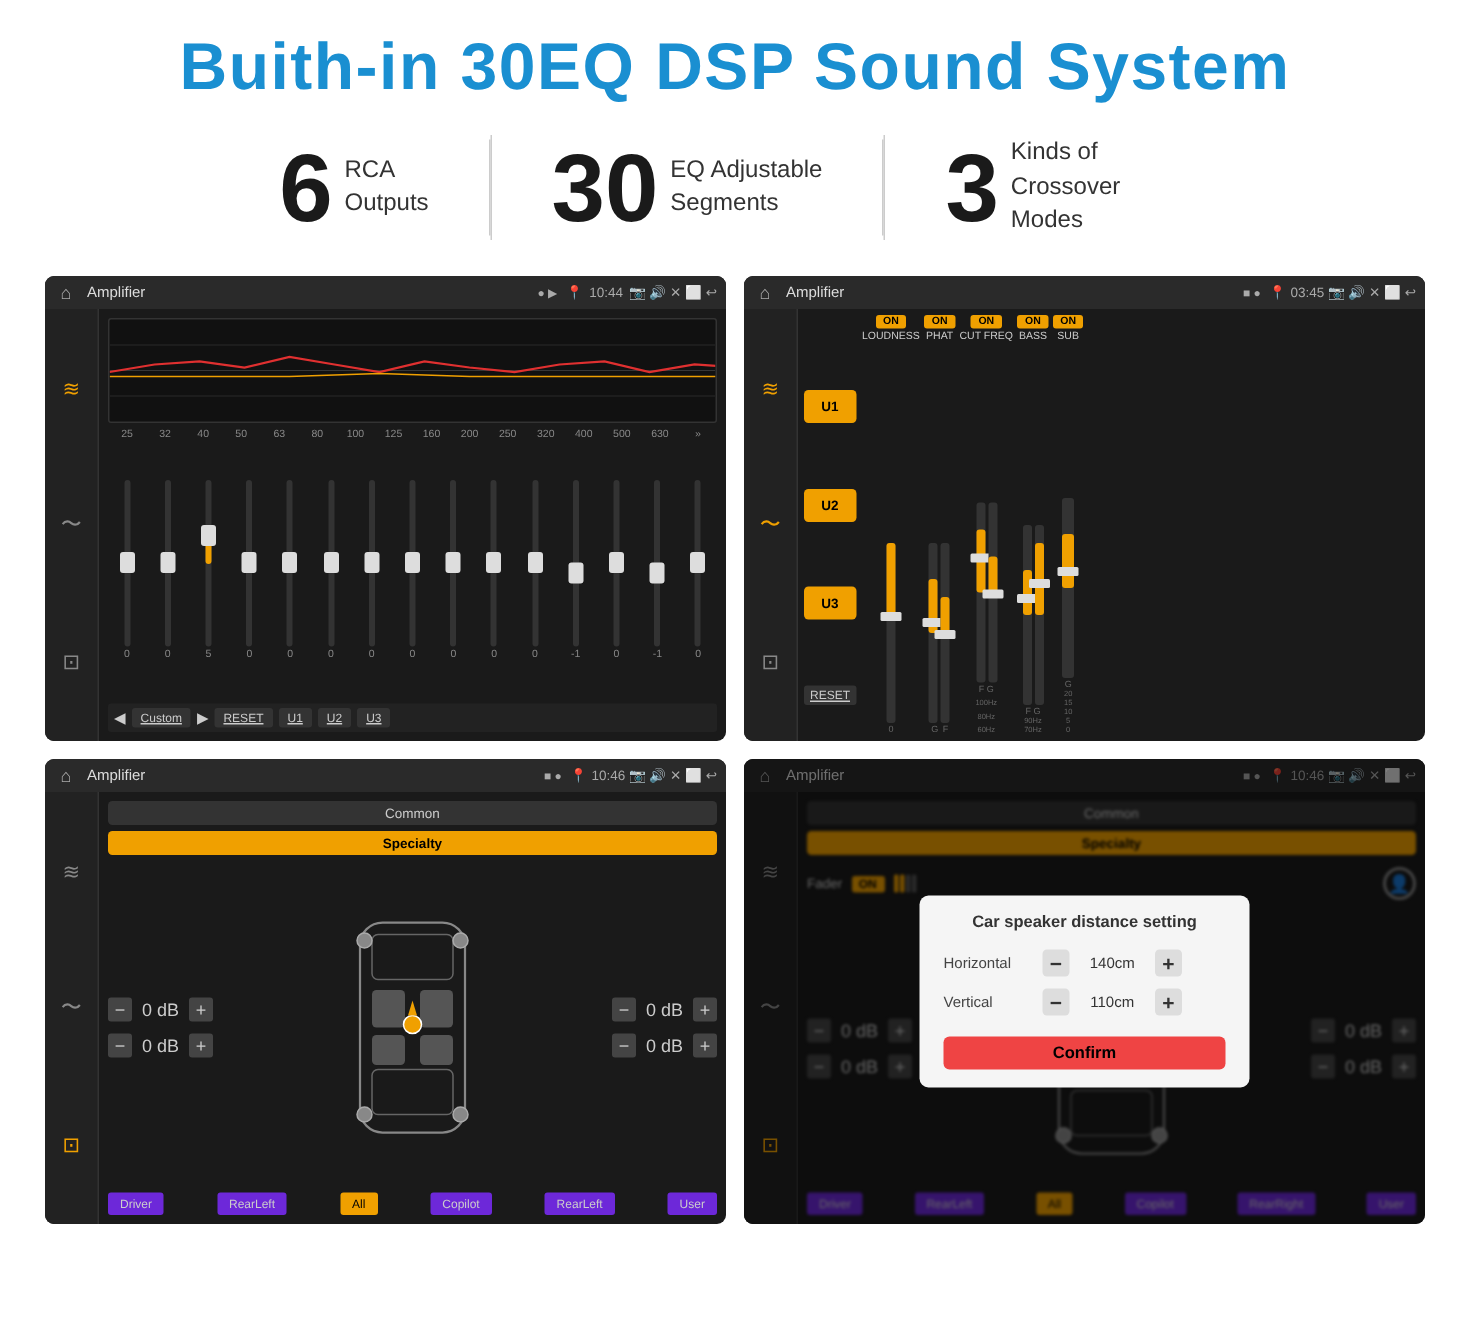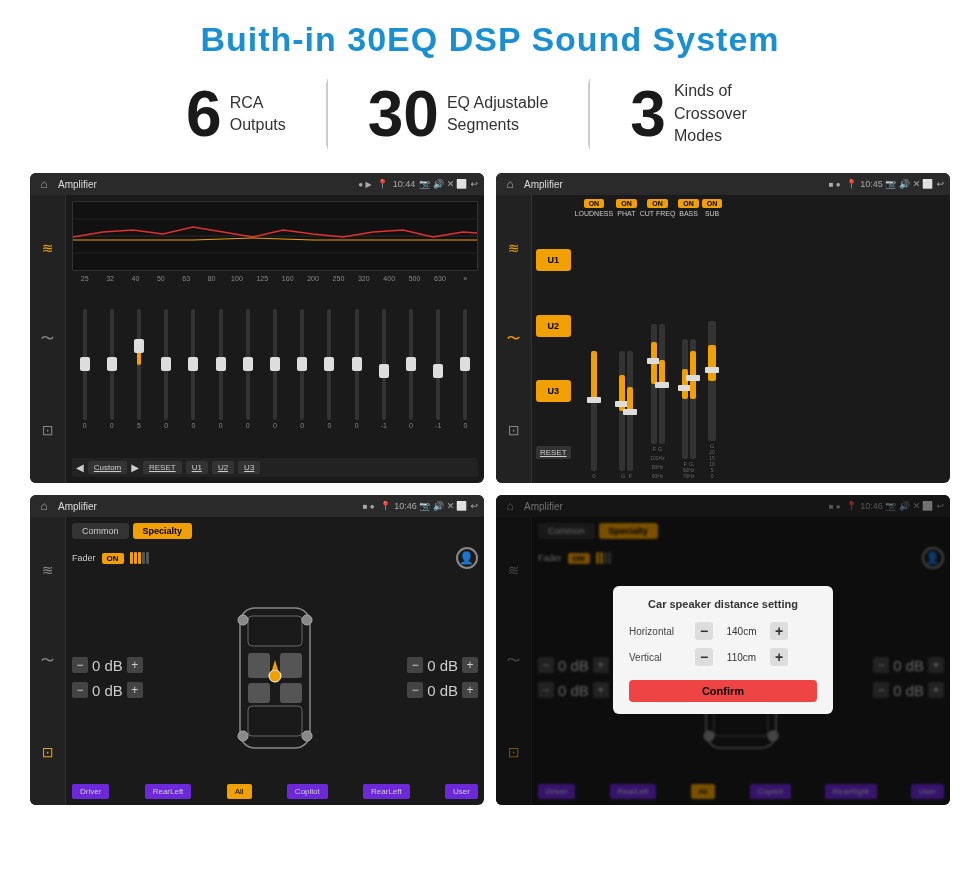--- a/index.html
+++ b/index.html
@@ -11,21 +11,21 @@
       overflow: hidden;
     }
 
     .page-container {
       width: 980px;
       padding: 20px 30px;
     }
 
     .main-title {
       text-align: center;
-      font-size: 34px;
+      font-size: 44px;
       font-weight: 900;
       color: #1a8fd1;
       margin-bottom: 20px;
       letter-spacing: 1px;
     }
 
     .features-row {
       display: flex;
       justify-content: center;
       align-items: center;
@@ -352,38 +352,39 @@
       display: flex;
       align-items: center;
       justify-content: center;
       color: #ccc;
       font-size: 12px;
       cursor: pointer;
     }
 
     .db-value {
       color: #ccc;
-      font-size: 15px;
+      font-size: 12px;
       min-width: 30px;
       text-align: center;
     }
 
     .car-diagram {
       flex: 1;
       display: flex;
       align-items: center;
       justify-content: center;
       position: relative;
     }
 
     
     .mode-tabs {
       display: flex;
       gap: 4px;
       margin-bottom: 8px;
+      flex-direction: column;
     }
 
     .mode-tab {
       background: #333;
       color: #ccc;
       font-size: 9px;
       padding: 3px 10px;
       border-radius: 3px;
       border: none;
     }
@@ -671,21 +672,21 @@
           </div>
         </div>
       </div>
     </div>
 
     <div class="screen-container crossover-screen">
       <div class="status-bar">
         <span class="status-home">⌂</span>
         <span class="status-title">Amplifier</span>
         <span style="color:#aaa;font-size:8px;">■ ●</span>
-        <span class="status-icons">📍 10:45 📷 🔊 ✕ ⬜ ↩</span>
+        <span class="status-icons">📍 03:45 📷 🔊 ✕ ⬜ ↩</span>
       </div>
       <div class="eq-body">
         <div class="eq-sidebar">
           <div class="sidebar-icon active">≋</div>
           <div class="sidebar-icon active">〜</div>
           <div class="sidebar-icon">⊡</div>
         </div>
         <div class="eq-main" style="padding:4px;">
           <div style="display:flex;gap:4px;flex:1;">
 
@@ -807,32 +808,20 @@
           <div class="sidebar-icon">〜</div>
           <div class="sidebar-icon active">⊡</div>
         </div>
         <div class="eq-main" style="padding:6px;">
 
           <div class="mode-tabs">
             <button class="mode-tab">Common</button>
             <button class="mode-tab active">Specialty</button>
           </div>
 
-          <div class="fader-row">
-            <span class="fader-label">Fader</span>
-            <span class="on-toggle">ON</span>
-            <div class="fader-bars">
-              <div class="fader-bar active"></div>
-              <div class="fader-bar active"></div>
-              <div class="fader-bar active"></div>
-              <div class="fader-bar"></div>
-              <div class="fader-bar"></div>
-            </div>
-            <div class="person-icon">👤</div>
-          </div>
 
           <div style="display:flex;gap:8px;flex:1;">
 
             <div style="display:flex;flex-direction:column;gap:8px;justify-content:center;">
               <div class="db-control">
                 <div class="db-minus">−</div>
                 <span class="db-value">0 dB</span>
                 <div class="db-plus">+</div>
               </div>
               <div class="db-control">

